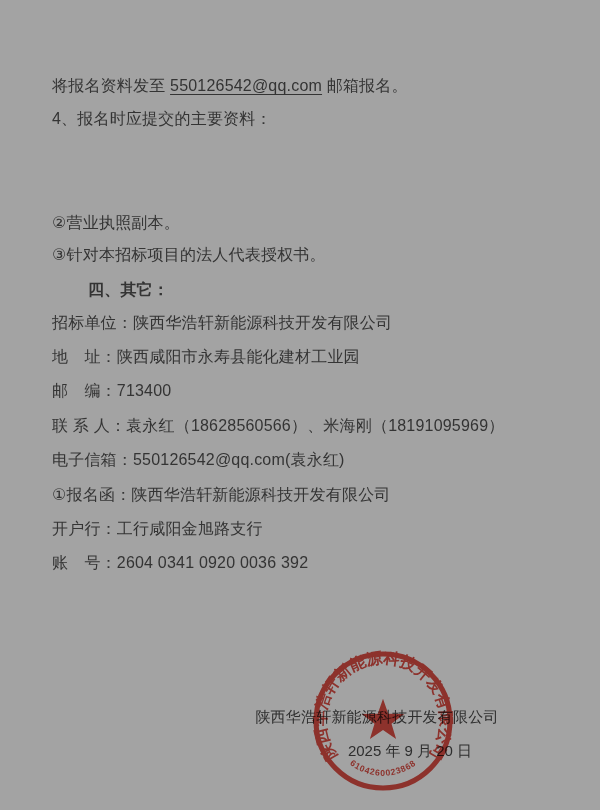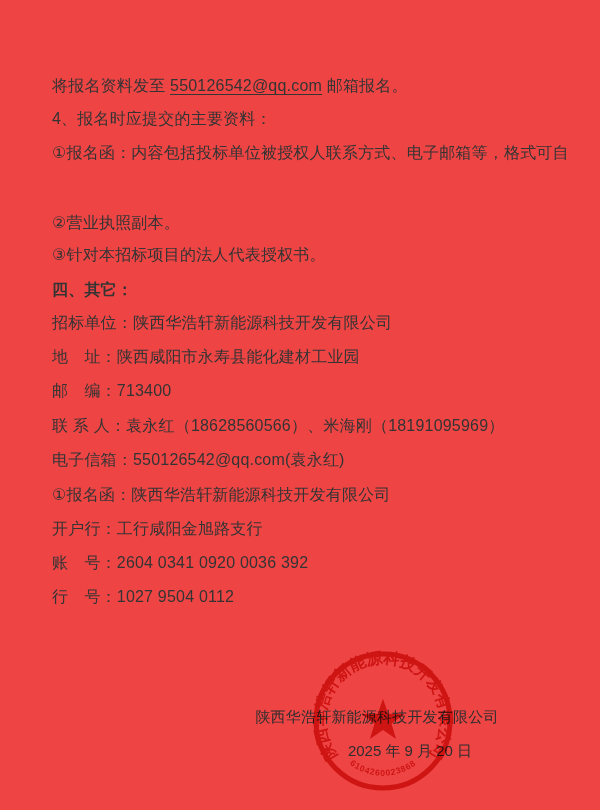--- a/index.html
+++ b/index.html
@@ -2,33 +2,33 @@
 <html><head>
 <meta charset="utf-8">
 <style>
   * { margin: 0; padding: 0; box-sizing: border-box; }
   html, body { width: 600px; background: #ffffff; }
   body { font-family: "Liberation Sans", "DejaVu Sans", sans-serif; }
   .page {
     position: relative;
     width: 600px;
     height: 810px;
-    background: #ef4444;
+    background: #a3a3a3;
     overflow: hidden;
   }
   .line {
     position: absolute;
     left: 52px;
     font-size: 16px;
     line-height: 20px;
     color: #343434;
     white-space: pre;
     letter-spacing: 0.2px;
   }
-  .bold { font-weight: 700; }
+  .bold { font-weight: 700; margin-left: 36px; }
   .email-underline {
     text-decoration: underline;
     text-underline-offset: 3px;
   }
   .footer-company {
     position: absolute;
     top: 708px;
     left: 377px;
     transform: translateX(-50%);
     font-size: 15px;
@@ -66,35 +66,33 @@
 </style>
 </head>
 <body>
 
 <div class="page">
 
   <p class="line" style="top:76px"><span>将报名资料发至 </span><span class="email-underline">550126542@qq.com</span><span> 邮箱报名。</span></p>
 
   <p class="line" style="top:109px">4、报名时应提交的主要资料：</p>
 
-  <p class="line" style="top:143px">①报名函：内容包括投标单位被授权人联系方式、电子邮箱等，格式可自</p>
   <p class="line" style="top:213px">②营业执照副本。</p>
   <p class="line" style="top:245px">③针对本招标项目的法人代表授权书。</p>
 
   <p class="line bold" style="top:280px">四、其它：</p>
 
   <p class="line" style="top:347px">地　址：陕西咸阳市永寿县能化建材工业园</p>
   <p class="line" style="top:313px">招标单位：陕西华浩轩新能源科技开发有限公司</p>
   <p class="line" style="top:381px">邮　编：713400</p>
   <p class="line" style="top:416px">联 系 人：袁永红（18628560566）、米海刚（18191095969）</p>
   <p class="line" style="top:450px">电子信箱：550126542@qq.com(袁永红)</p>
   <p class="line" style="top:485px">①报名函：陕西华浩轩新能源科技开发有限公司</p>
   <p class="line" style="top:519px">开户行：工行咸阳金旭路支行</p>
   <p class="line" style="top:553px">账　号：2604 0341 0920 0036 392</p>
-  <p class="line" style="top:587px">行　号：1027 9504 0112</p>
 
   <div class="footer-company">陕西华浩轩新能源科技开发有限公司</div>
   <div class="footer-date">2025 年 9 月 20 日</div>
 
   <svg class="seal" viewBox="0 0 200 200" xmlns="http://www.w3.org/2000/svg">
     <defs>
       <path id="seal-top-arc" d="M 38.7 151.4 A 80 80 0 1 1 161.3 151.4" fill="none"></path>
       <path id="seal-bottom-arc" d="M 51.1 158.2 A 76 76 0 0 0 148.9 158.2" fill="none"></path>
     </defs>
     <circle cx="100" cy="100" r="93" fill="none" stroke-width="7" stroke="#d7342a"></circle>

